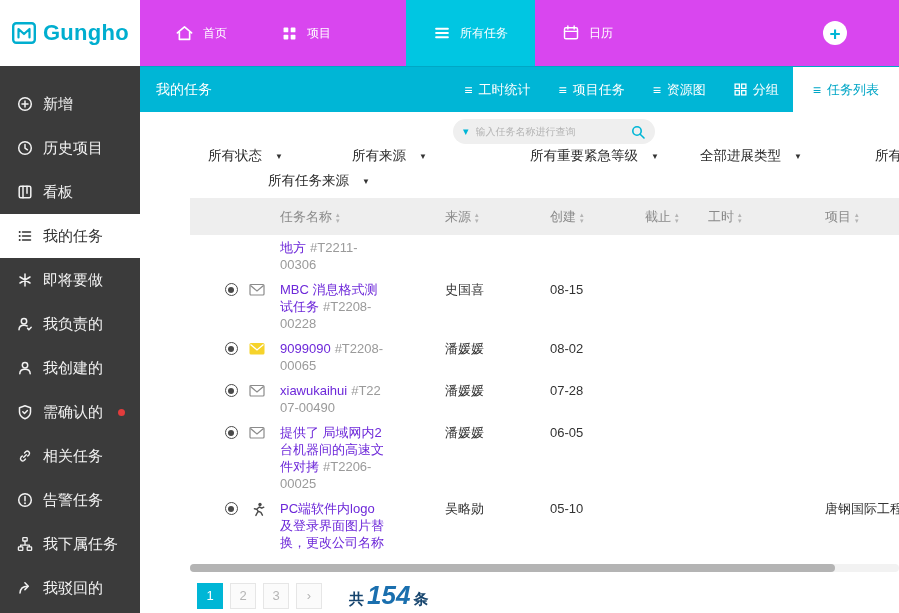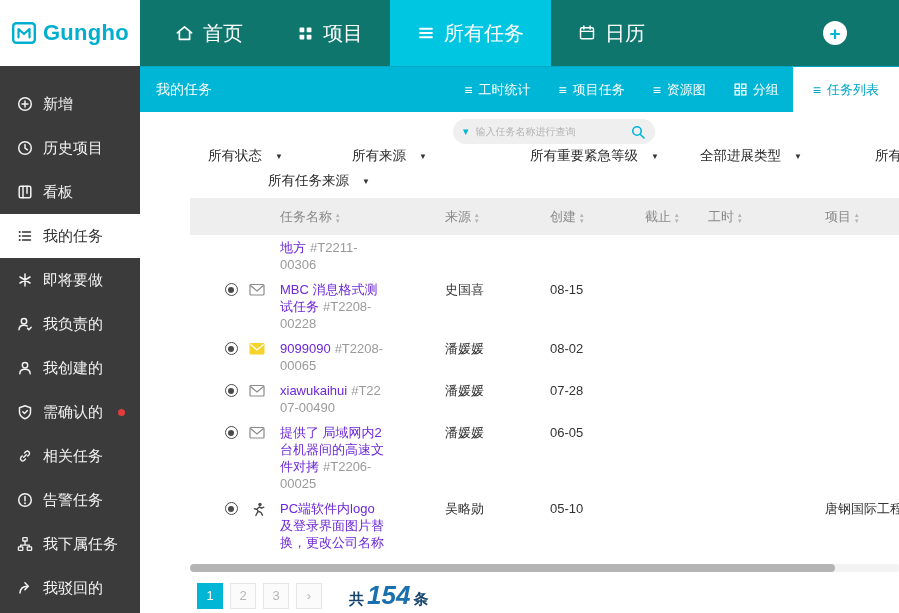--- a/index.html
+++ b/index.html
@@ -1,26 +1,26 @@
 <!DOCTYPE html>
 <html><head>
 <meta charset="utf-8">
 <style>
   * { box-sizing: border-box; margin: 0; padding: 0; }
   html,body { width:899px; height:613px; }
   body { font-family: "Liberation Sans", "DejaVu Sans", sans-serif; background:#fff; }
   .app { position:relative; width:899px; height:613px; overflow:hidden; background:#fff; }
 
   
-  .topbar { position:absolute; left:0; top:0; width:899px; height:66px; background:#0f766e; display:flex; align-items:stretch; }
+  .topbar { position:absolute; left:0; top:0; width:899px; height:66px; background:#d946ef; display:flex; align-items:stretch; }
   .logo-area { width:140px; background:#fff; display:flex; align-items:center; justify-content:center; gap:6px; flex:none; }
   .logo-text { color:#00aecf; font-size:22px; font-weight:700; letter-spacing:0.3px; }
   .top-nav { display:flex; align-items:stretch; margin-left:8px; }
-  .nav-item { display:flex; align-items:center; gap:9px; padding:0 27px; color:#fff; font-size:20px; cursor:pointer; }
-  .nav-item.active { background:#00c6e2; }
+  .nav-item { display:flex; align-items:center; gap:9px; padding:0 27px; color:#fff; font-size:12px; cursor:pointer; }
+  .nav-item.active { background:#00c6e2;margin-left:48px; }
   .add-btn { position:absolute; right:52px; top:21px; width:24px; height:24px; border-radius:50%; background:#fff; color:#00b6d6; display:flex; align-items:center; justify-content:center; font-size:19px; font-weight:700; line-height:1; cursor:pointer; }
 
   
   .sidebar { position:absolute; left:0; top:66px; width:140px; height:547px; background:#3b3b3b; padding-top:16px; }
   .side-item { height:44px; display:flex; align-items:center; gap:10px; padding-left:17px; color:#f2f2f2; font-size:15px; cursor:pointer; }
   .side-item.active { background:#fff; color:#333; }
   .side-item svg { flex:none; }
   .red-dot { width:7px; height:7px; border-radius:50%; background:#e23c3c; margin-left:5px; flex:none; }
 
   

